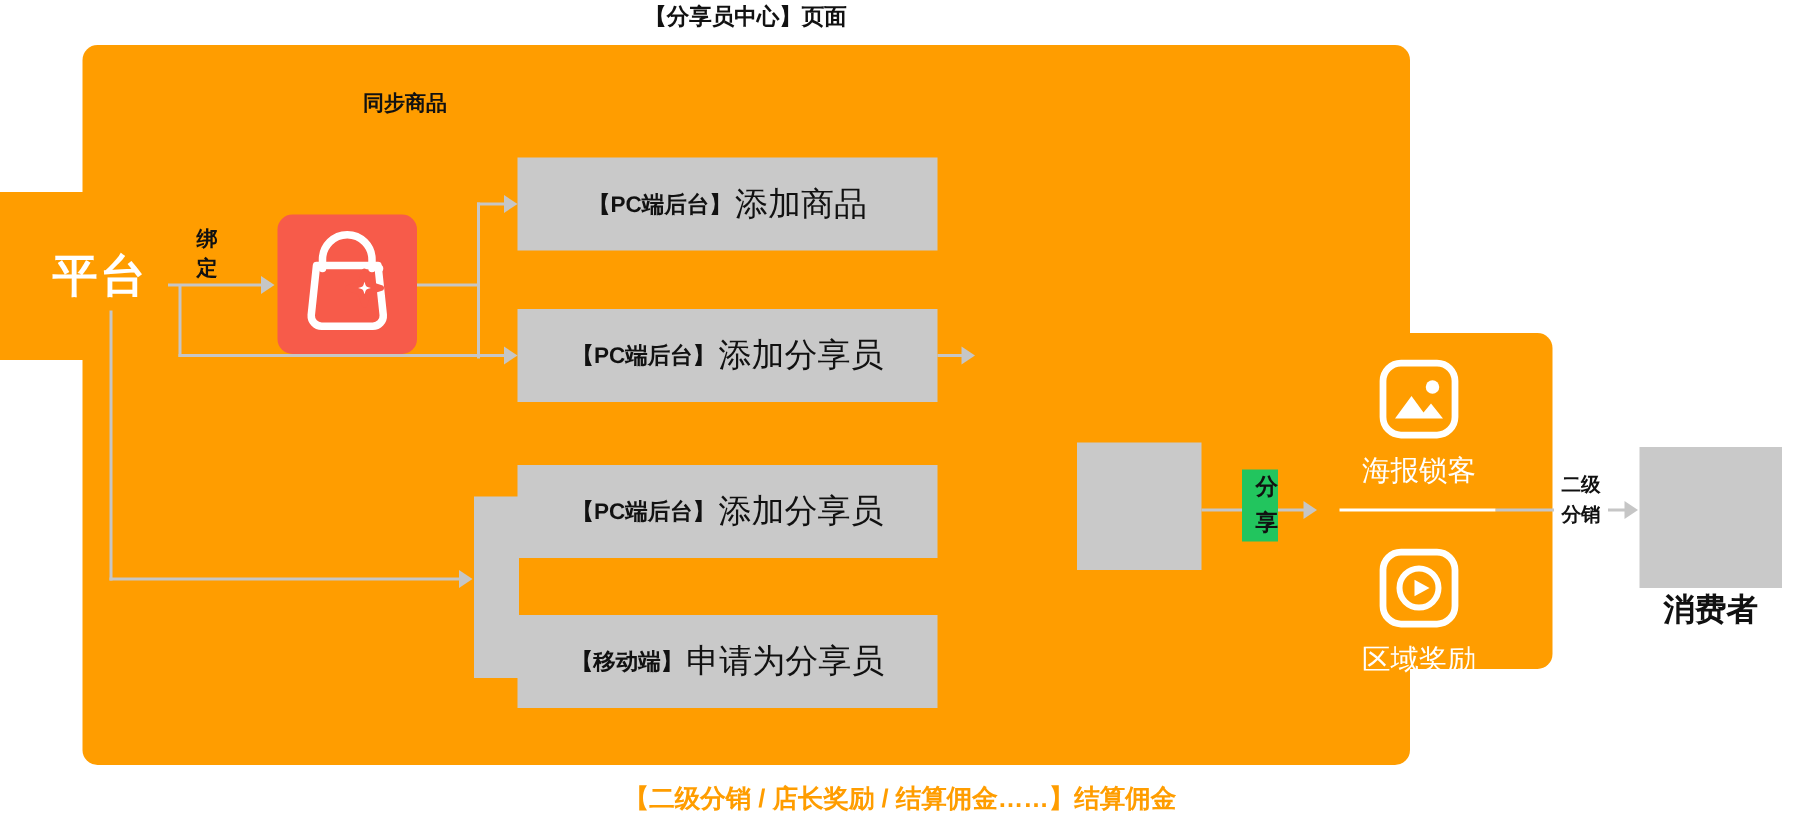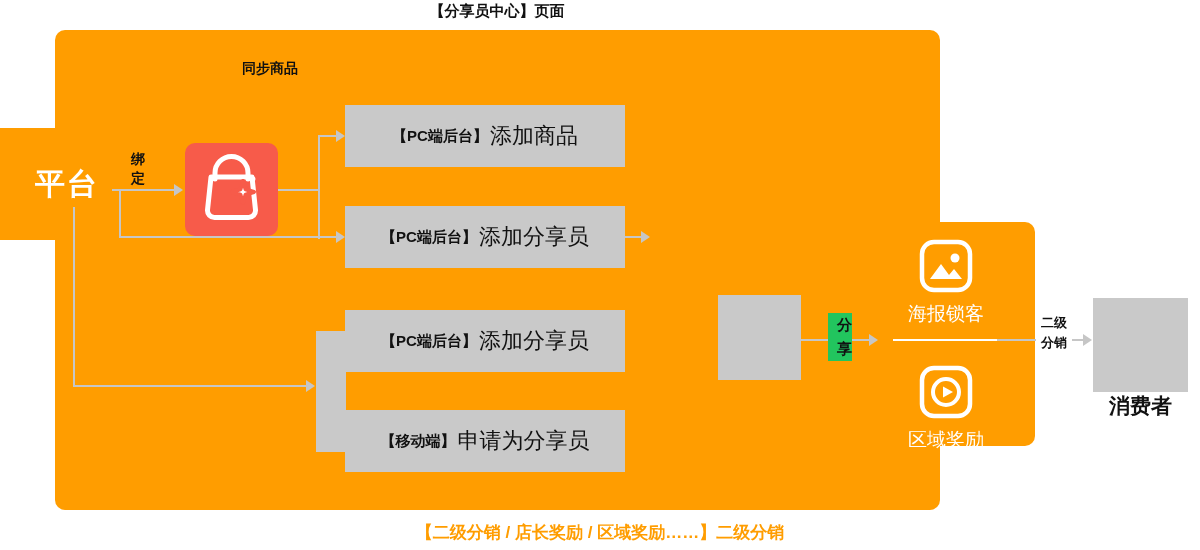--- a/index.html
+++ b/index.html
@@ -126,15 +126,15 @@
 
   <div class="graybox" style="left:1093px;top:298px;width:95px;height:94px"></div>
   <div class="lbl consumer-label">消费者</div>
 
   <div class="lbl top-title">【分享员中心】页面</div>
   <div class="lbl platform-label">平台</div>
   <div class="lbl bind-label">绑定</div>
   <div class="lbl sync-label">同步商品</div>
   <div class="lbl share-label">分享</div>
   <div class="lbl scan-label">二级分销</div>
-  <div class="lbl bottom-caption">【二级分销 / 店长奖励 / 区域奖励……】二级分销</div>
+  <div class="lbl bottom-caption">【二级分销 / 店长奖励 / 结算佣金……】结算佣金</div>
 
 </div>
 
 </body></html>

